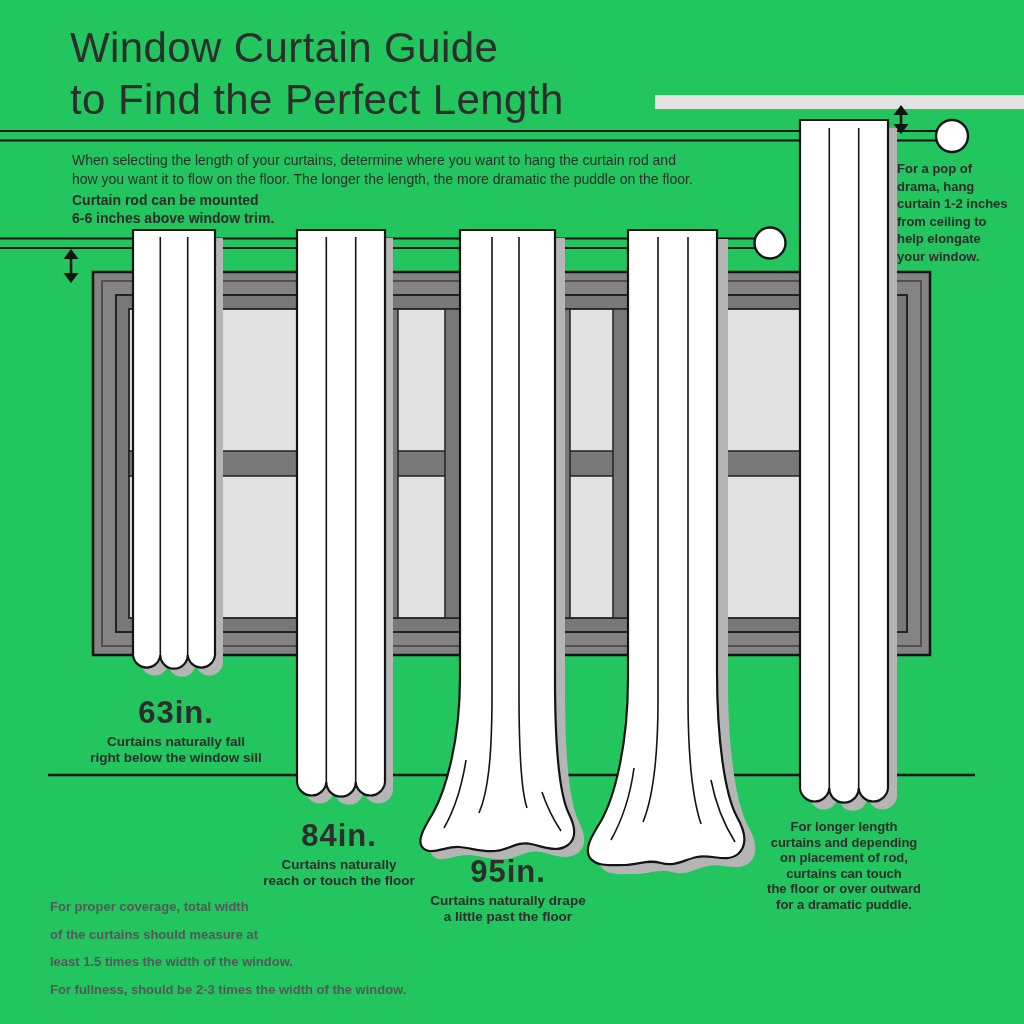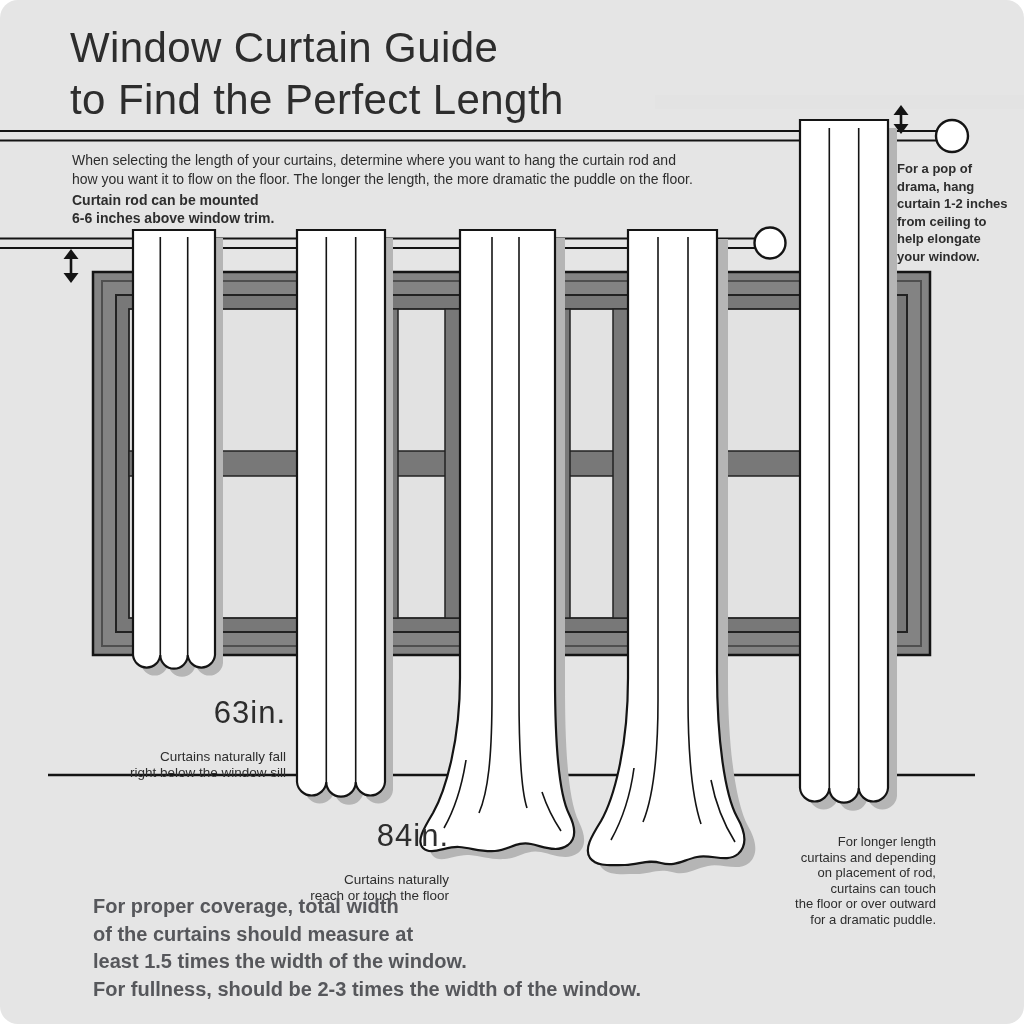--- a/index.html
+++ b/index.html
@@ -13,36 +13,36 @@
     --ceiling-bar:#e3e3e3;
     --curtain-fill:#ffffff;
     --curtain-shadow:#b5b5b5;
   }
   html,body{margin:0;padding:0;}
   body{
     width:1024px;height:1024px;overflow:hidden;background:#fff;
     font-family:"Liberation Sans","DejaVu Sans",sans-serif;
     color:var(--text-dark);
   }
-  .stage{position:relative;width:1024px;height:1024px;background:#e5e5e5;border-radius:18px;}
+  .stage{position:relative;width:1024px;height:1024px;background:#22c55e;}
   .diagram-svg{position:absolute;left:0;top:0;width:1024px;height:1024px;}
 
   .txt{position:absolute;white-space:pre-line;}
   .title{
     left:70px;top:22px;font-size:42px;line-height:52px;
     letter-spacing:.4px;color:var(--text-dark);font-weight:400;
   }
   .intro{left:72px;top:151px;width:660px;font-size:14px;line-height:18.5px;}
   .rod-note{left:72px;top:191px;width:320px;font-size:14px;line-height:18px;font-weight:700;}
   .ceiling-note{left:897px;top:160px;width:130px;font-size:13px;line-height:17.5px;font-weight:700;}
-  .footer{left:50px;top:893px;width:640px;font-size:20px;line-height:27.5px;font-weight:700;color:var(--text-gray);margin-left:43px;}
+  .footer{left:50px;top:893px;width:640px;font-size:13px;line-height:27.5px;font-weight:700;color:var(--text-gray);}
 
-  .curtain-label{position:absolute;text-align:right;}
+  .curtain-label{position:absolute;text-align:center;font-weight:bold;}
   .curtain-label .len{font-size:31px;letter-spacing:1px;color:var(--text-dark);}
-  .curtain-label .desc{font-size:13.5px;line-height:16px;margin-top:18px;white-space:pre-line;}
+  .curtain-label .desc{font-size:13.5px;line-height:16px;margin-top:3px;white-space:pre-line;}
   .label-1{left:66px;top:695px;width:220px;}
   .label-2{left:229px;top:818px;width:220px;}
   .label-3{left:398px;top:854px;width:220px;}
   .label-4{left:566px;top:886px;width:224px;}
   .label-5{left:752px;top:816px;width:184px;}
   .label-5 .len{font-size:28px;}
   .label-5 .desc{font-size:13px;line-height:15.5px;}
 
   
   .ceilbar{fill:var(--ceiling-bar);}
@@ -152,20 +152,25 @@
   <div class="curtain-label label-1">
     <div class="len">63in.</div>
     <div class="desc">Curtains naturally fall
 right below the window sill</div>
   </div>
   <div class="curtain-label label-2">
     <div class="len">84in.</div>
     <div class="desc">Curtains naturally
 reach or touch the floor</div>
   </div>
+  <div class="curtain-label label-3">
+    <div class="len">95in.</div>
+    <div class="desc">Curtains naturally drape
+a little past the floor</div>
+  </div>
   <div class="curtain-label label-5">
     <div class="desc">For longer length
 curtains and depending
 on placement of rod,
 curtains can touch
 the floor or over outward
 for a dramatic puddle.</div>
   </div>
 
   <div class="txt footer">For proper coverage, total width

